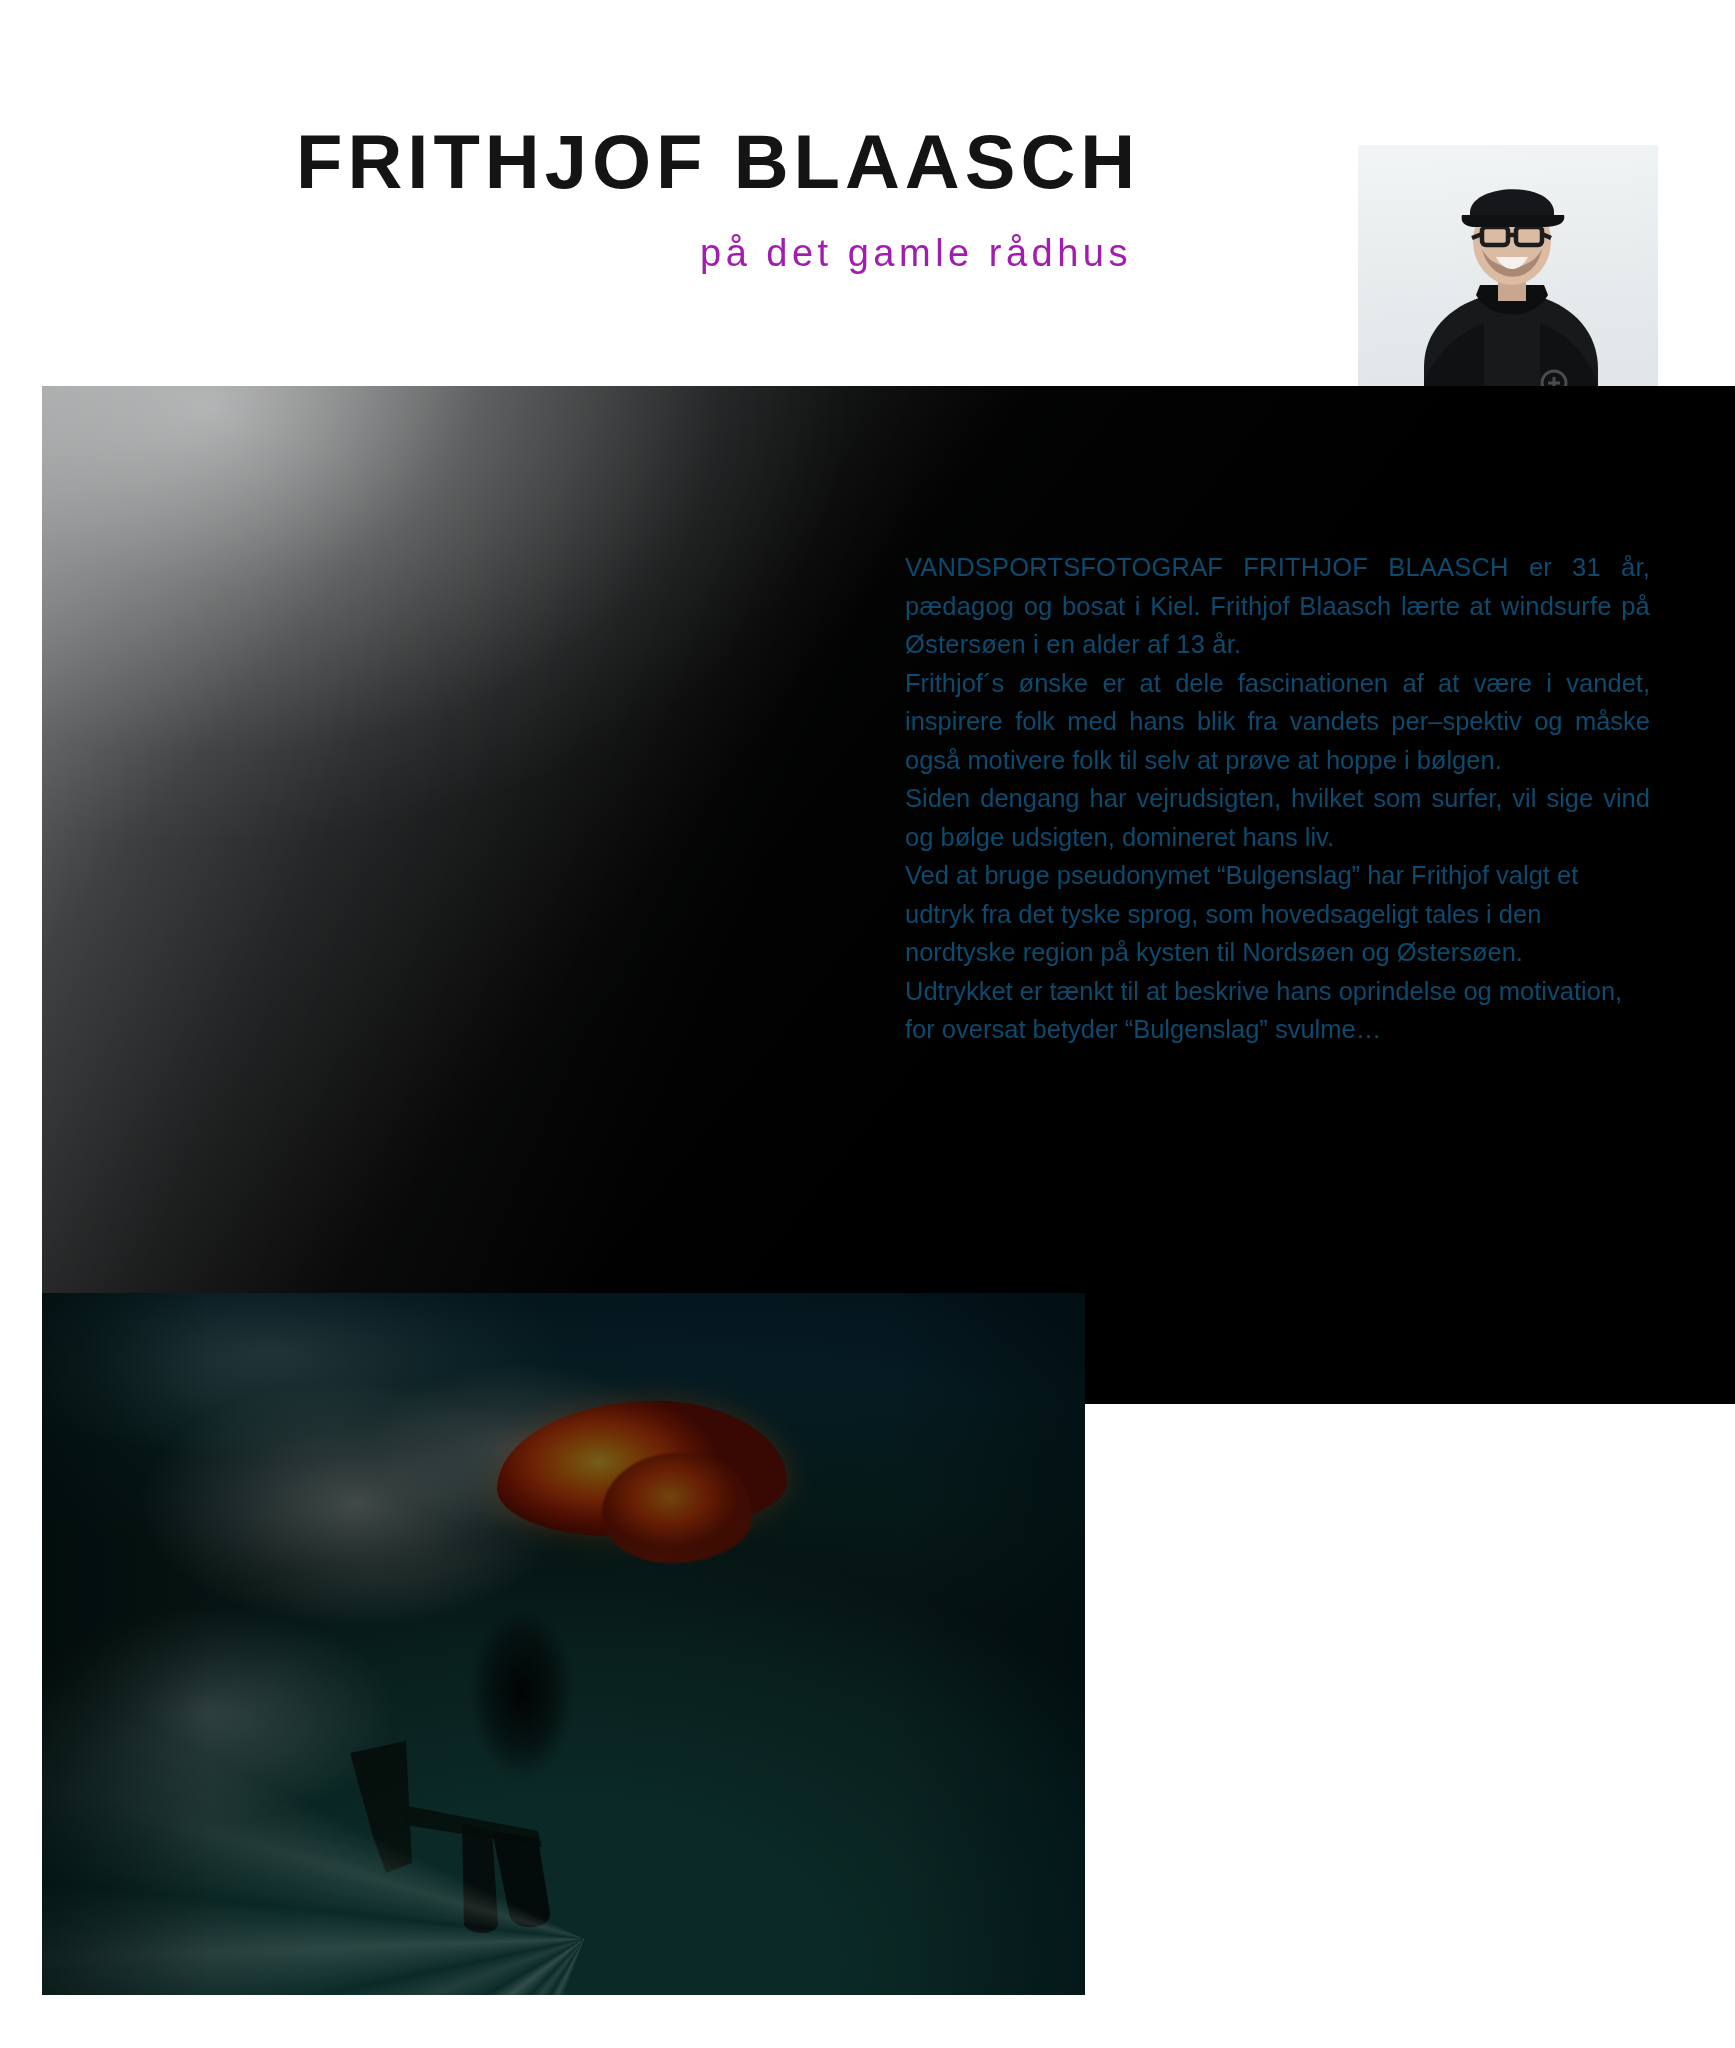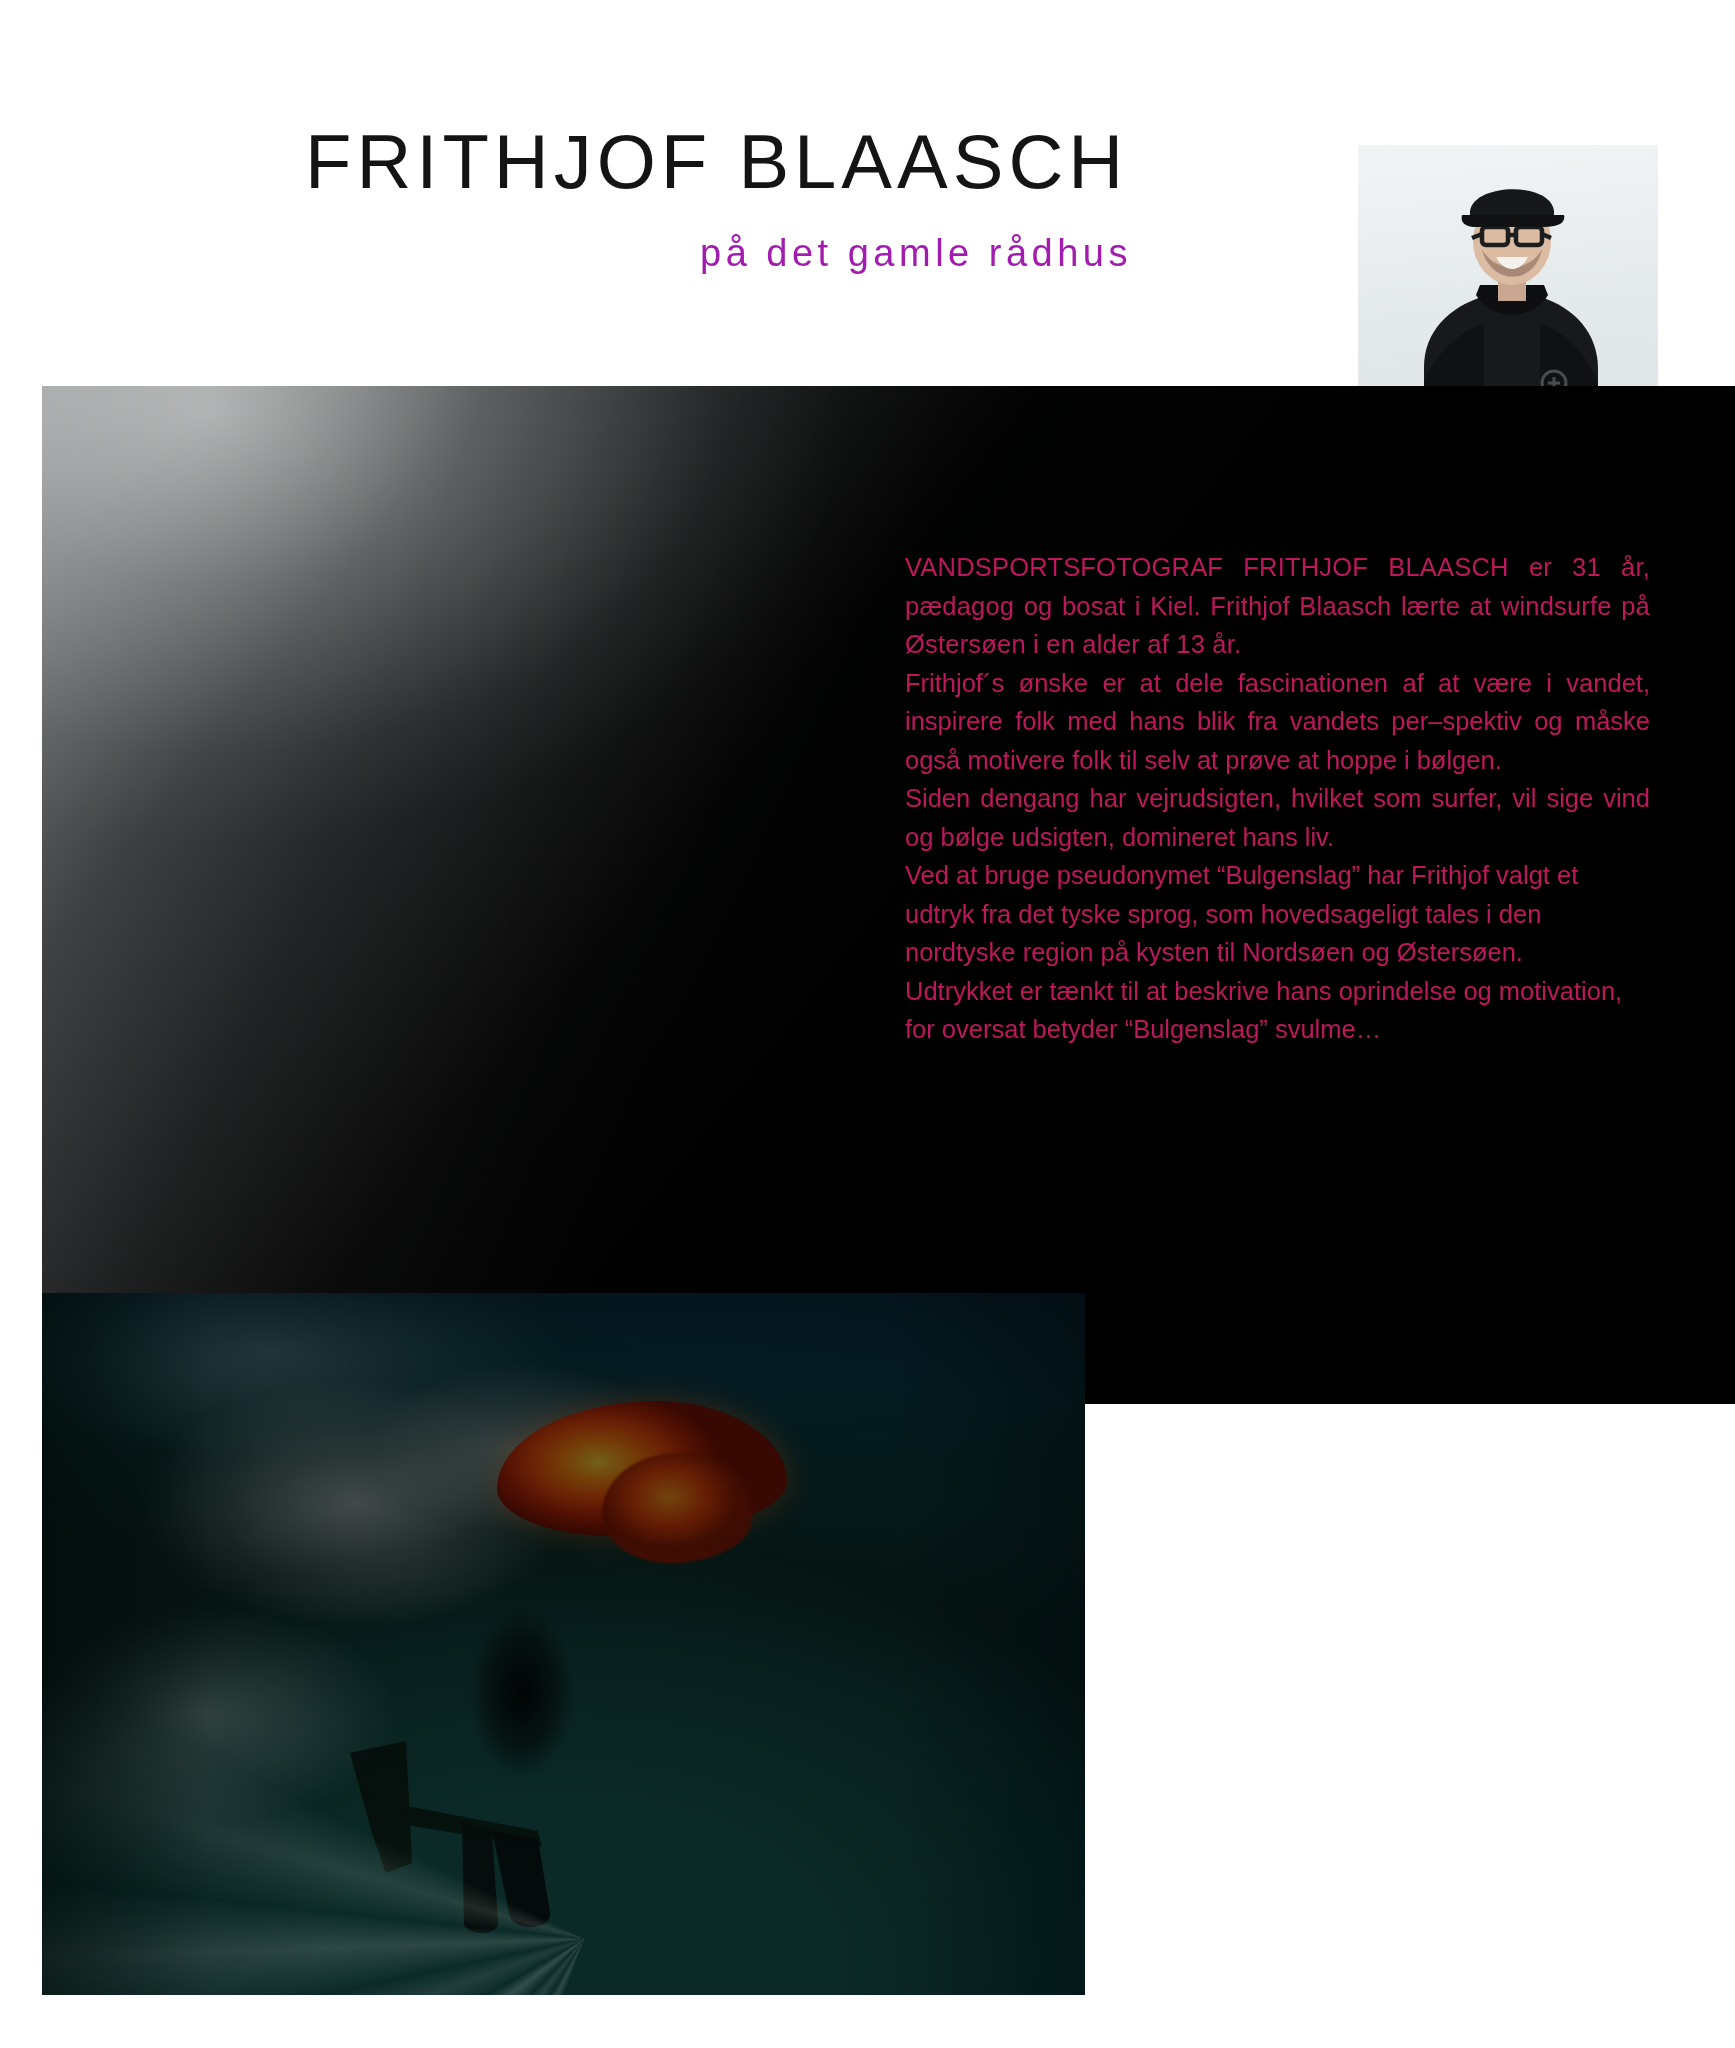--- a/index.html
+++ b/index.html
@@ -23,24 +23,23 @@
     width: 1735px;
     height: 385px;
   }
   .title-main {
     position: absolute;
     left: 296px;
     top: 118px;
     font-size: 76px;
     letter-spacing: 5px;
     color: #141414;
-    font-weight: 400;
+    font-weight: 700;
     white-space: nowrap;
     font-family: "Liberation Sans", sans-serif;
-    margin-left: 9px;
   }
   .title-sub {
     position: absolute;
     left: 700px;
     top: 232px;
     font-size: 38px;
     letter-spacing: 4.5px;
     color: #a21caf;
     font-weight: 400;
     white-space: nowrap;
@@ -85,21 +84,21 @@
     inset: 0;
     background: linear-gradient(112deg, rgba(255,255,255,0.18) 0%, rgba(255,255,255,0.05) 22%, rgba(0,0,0,0) 44%);
   }
 
   
   .article {
     position: absolute;
     left: 905px;
     top: 548px;
     width: 745px;
-    color: #be185d;
+    color: #0c4a6e;
     font-size: 25.5px;
     line-height: 38.5px;
     font-family: "Liberation Sans", sans-serif;
   }
   .article p {
     margin: 0;
     text-align: justify;
     text-justify: inter-word;
   }
   .article p.last-loose { text-align: left; }

